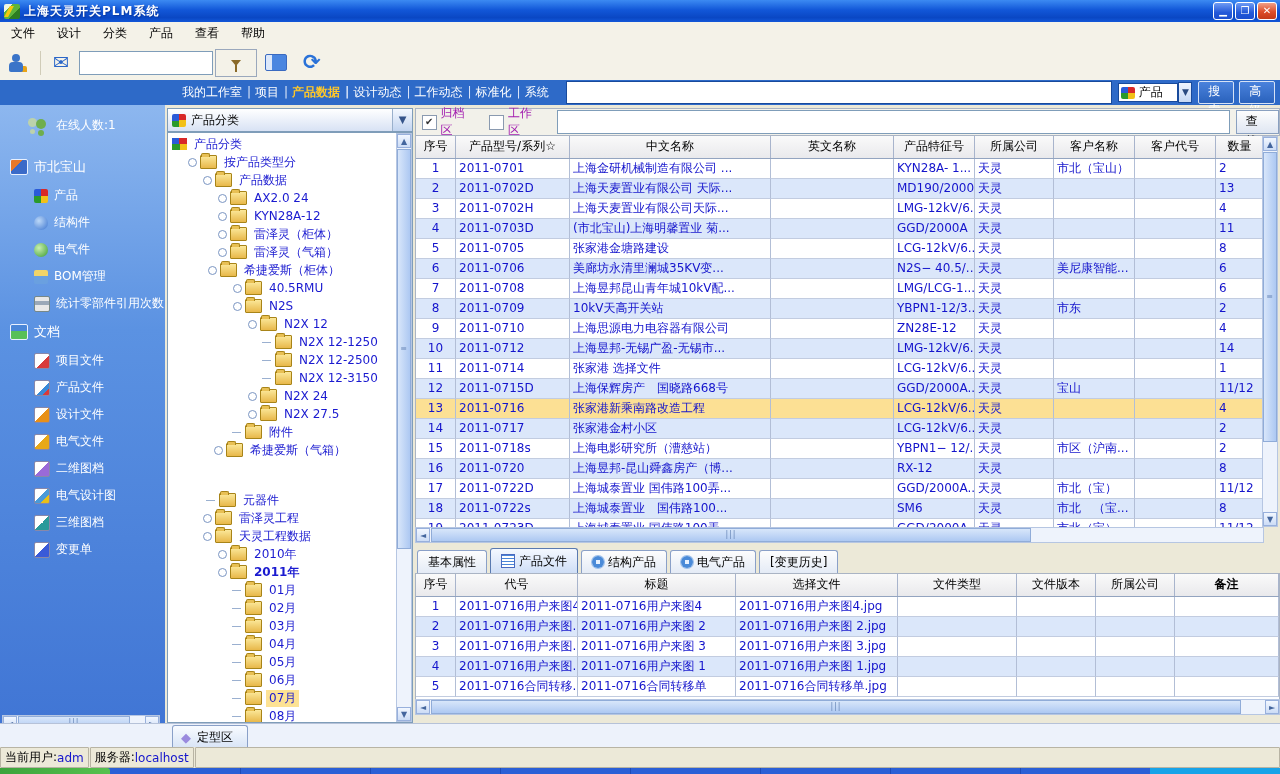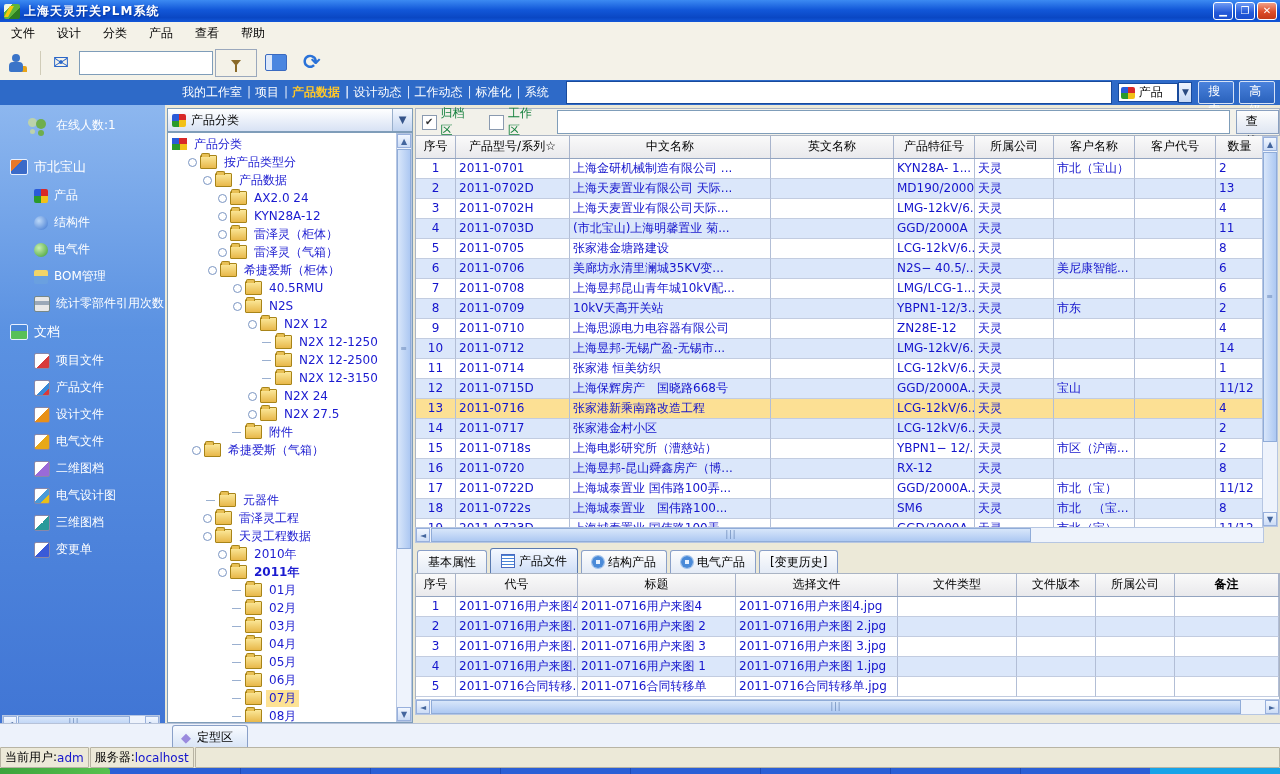--- a/index.html
+++ b/index.html
@@ -102,21 +102,21 @@
   .hscroll{position:absolute;height:16px;background:#eef3fc;border:1px solid #b6c6e2;box-sizing:border-box;}
   .sc-btn{position:absolute;width:14px;height:14px;background:linear-gradient(180deg,#f2f7ff,#ccdcf6);
     border:1px solid #98b0dc;color:#44669e;font-size:8px;text-align:center;line-height:13px;box-sizing:border-box;}
   .sc-thumb{position:absolute;background:linear-gradient(90deg,#d8e6fa,#adc8f2);border:1px solid #90acd8;box-sizing:border-box;}
   .hscroll .sc-thumb{top:0;height:14px;background:linear-gradient(180deg,#d8e6fa,#adc8f2);}
   .grip{position:absolute;left:50%;top:50%;transform:translate(-50%,-50%);color:#6a88b8;font-size:8px;line-height:8px;letter-spacing:1px;}
   
   .filter-row{position:absolute;left:415px;top:108px;width:865px;height:28px;background:#f2f1ea;
     border:1px solid #aab4c4;box-sizing:border-box;display:flex;align-items:center;padding-left:6px;}
   .chk{width:13px;height:13px;border:1px solid #8a9ab0;background:#fff;margin-right:4px;text-align:center;line-height:12px;font-size:10px;color:#333;}
-  .chk-label{color:#15803d;margin-right:14px;}
+  .chk-label{color:#a21caf;margin-right:14px;}
   .filter-input{width:690px;height:20px;border:1px solid #7f9db9;background:#fff;}
   .find-btn{margin-left:6px;height:22px;padding:0 9px;border:1px solid #8aa0c0;background:linear-gradient(180deg,#fdfdfd,#dfe6f2);line-height:20px;}
   .main-table{position:absolute;left:415px;top:136px;width:849px;height:391px;background:#fff;overflow:hidden;border-left:1px solid #aab4c4;box-sizing:border-box;}
   .thead{display:flex;height:22px;background:linear-gradient(180deg,#fafafa,#e9e9ec);border-bottom:1px solid #93a4c0;}
   .thead .hc{border-right:1px solid #a8b4cc;box-sizing:border-box;text-align:center;line-height:21px;overflow:hidden;white-space:nowrap;flex:0 0 auto;}
   .trow{display:flex;height:20px;background:#fff;}
   .trow.alt{background:#dbe7fa;}
   .trow.sel{background:#fce094;}
   .trow .c{border-right:1px solid #b2bed6;border-bottom:1px solid #c2cce0;box-sizing:border-box;
     color:#1414cc;line-height:19px;padding:0 3px;overflow:hidden;white-space:nowrap;flex:0 0 auto;}
@@ -381,21 +381,21 @@
       <div class="tnode" style="padding-left: 79px;">
         <span class="handle g-closed"></span>
         <span class="nicon folder"></span>
         <span class="nlabel">N2X 27.5</span>
       </div>
       <div class="tnode" style="padding-left: 64px;">
         <span class="handle g-leaf"></span>
         <span class="nicon folder"></span>
         <span class="nlabel">附件</span>
       </div>
-      <div class="tnode" style="padding-left: 23px;">
+      <div class="tnode" style="padding-left: 45px;">
         <span class="handle g-closed"></span>
         <span class="nicon folder"></span>
         <span class="nlabel">希捷爱斯（气箱）</span>
       </div>
       <div class="tnode" style="padding-left: 38px; margin-top: 32px;">
         <span class="handle g-leaf"></span>
         <span class="nicon folder"></span>
         <span class="nlabel">元器件</span>
       </div>
       <div class="tnode" style="padding-left: 34px;">
@@ -603,21 +603,21 @@
         <span class="c mc3"></span>
         <span class="c mc4">LMG-12kV/6...</span>
         <span class="c mc5">天灵</span>
         <span class="c mc6"></span>
         <span class="c mc7"></span>
         <span class="c mc8">14</span>
       </div>
       <div class="trow">
         <span class="c mc0">11</span>
         <span class="c mc1">2011-0714</span>
-        <span class="c mc2">张家港 恒美纺织</span>
+        <span class="c mc2">张家港 选择文件</span>
         <span class="c mc3"></span>
         <span class="c mc4">LCG-12kV/6...</span>
         <span class="c mc5">天灵</span>
         <span class="c mc6"></span>
         <span class="c mc7"></span>
         <span class="c mc8">1</span>
       </div>
       <div class="trow alt">
         <span class="c mc0">12</span>
         <span class="c mc1">2011-0715D</span>

